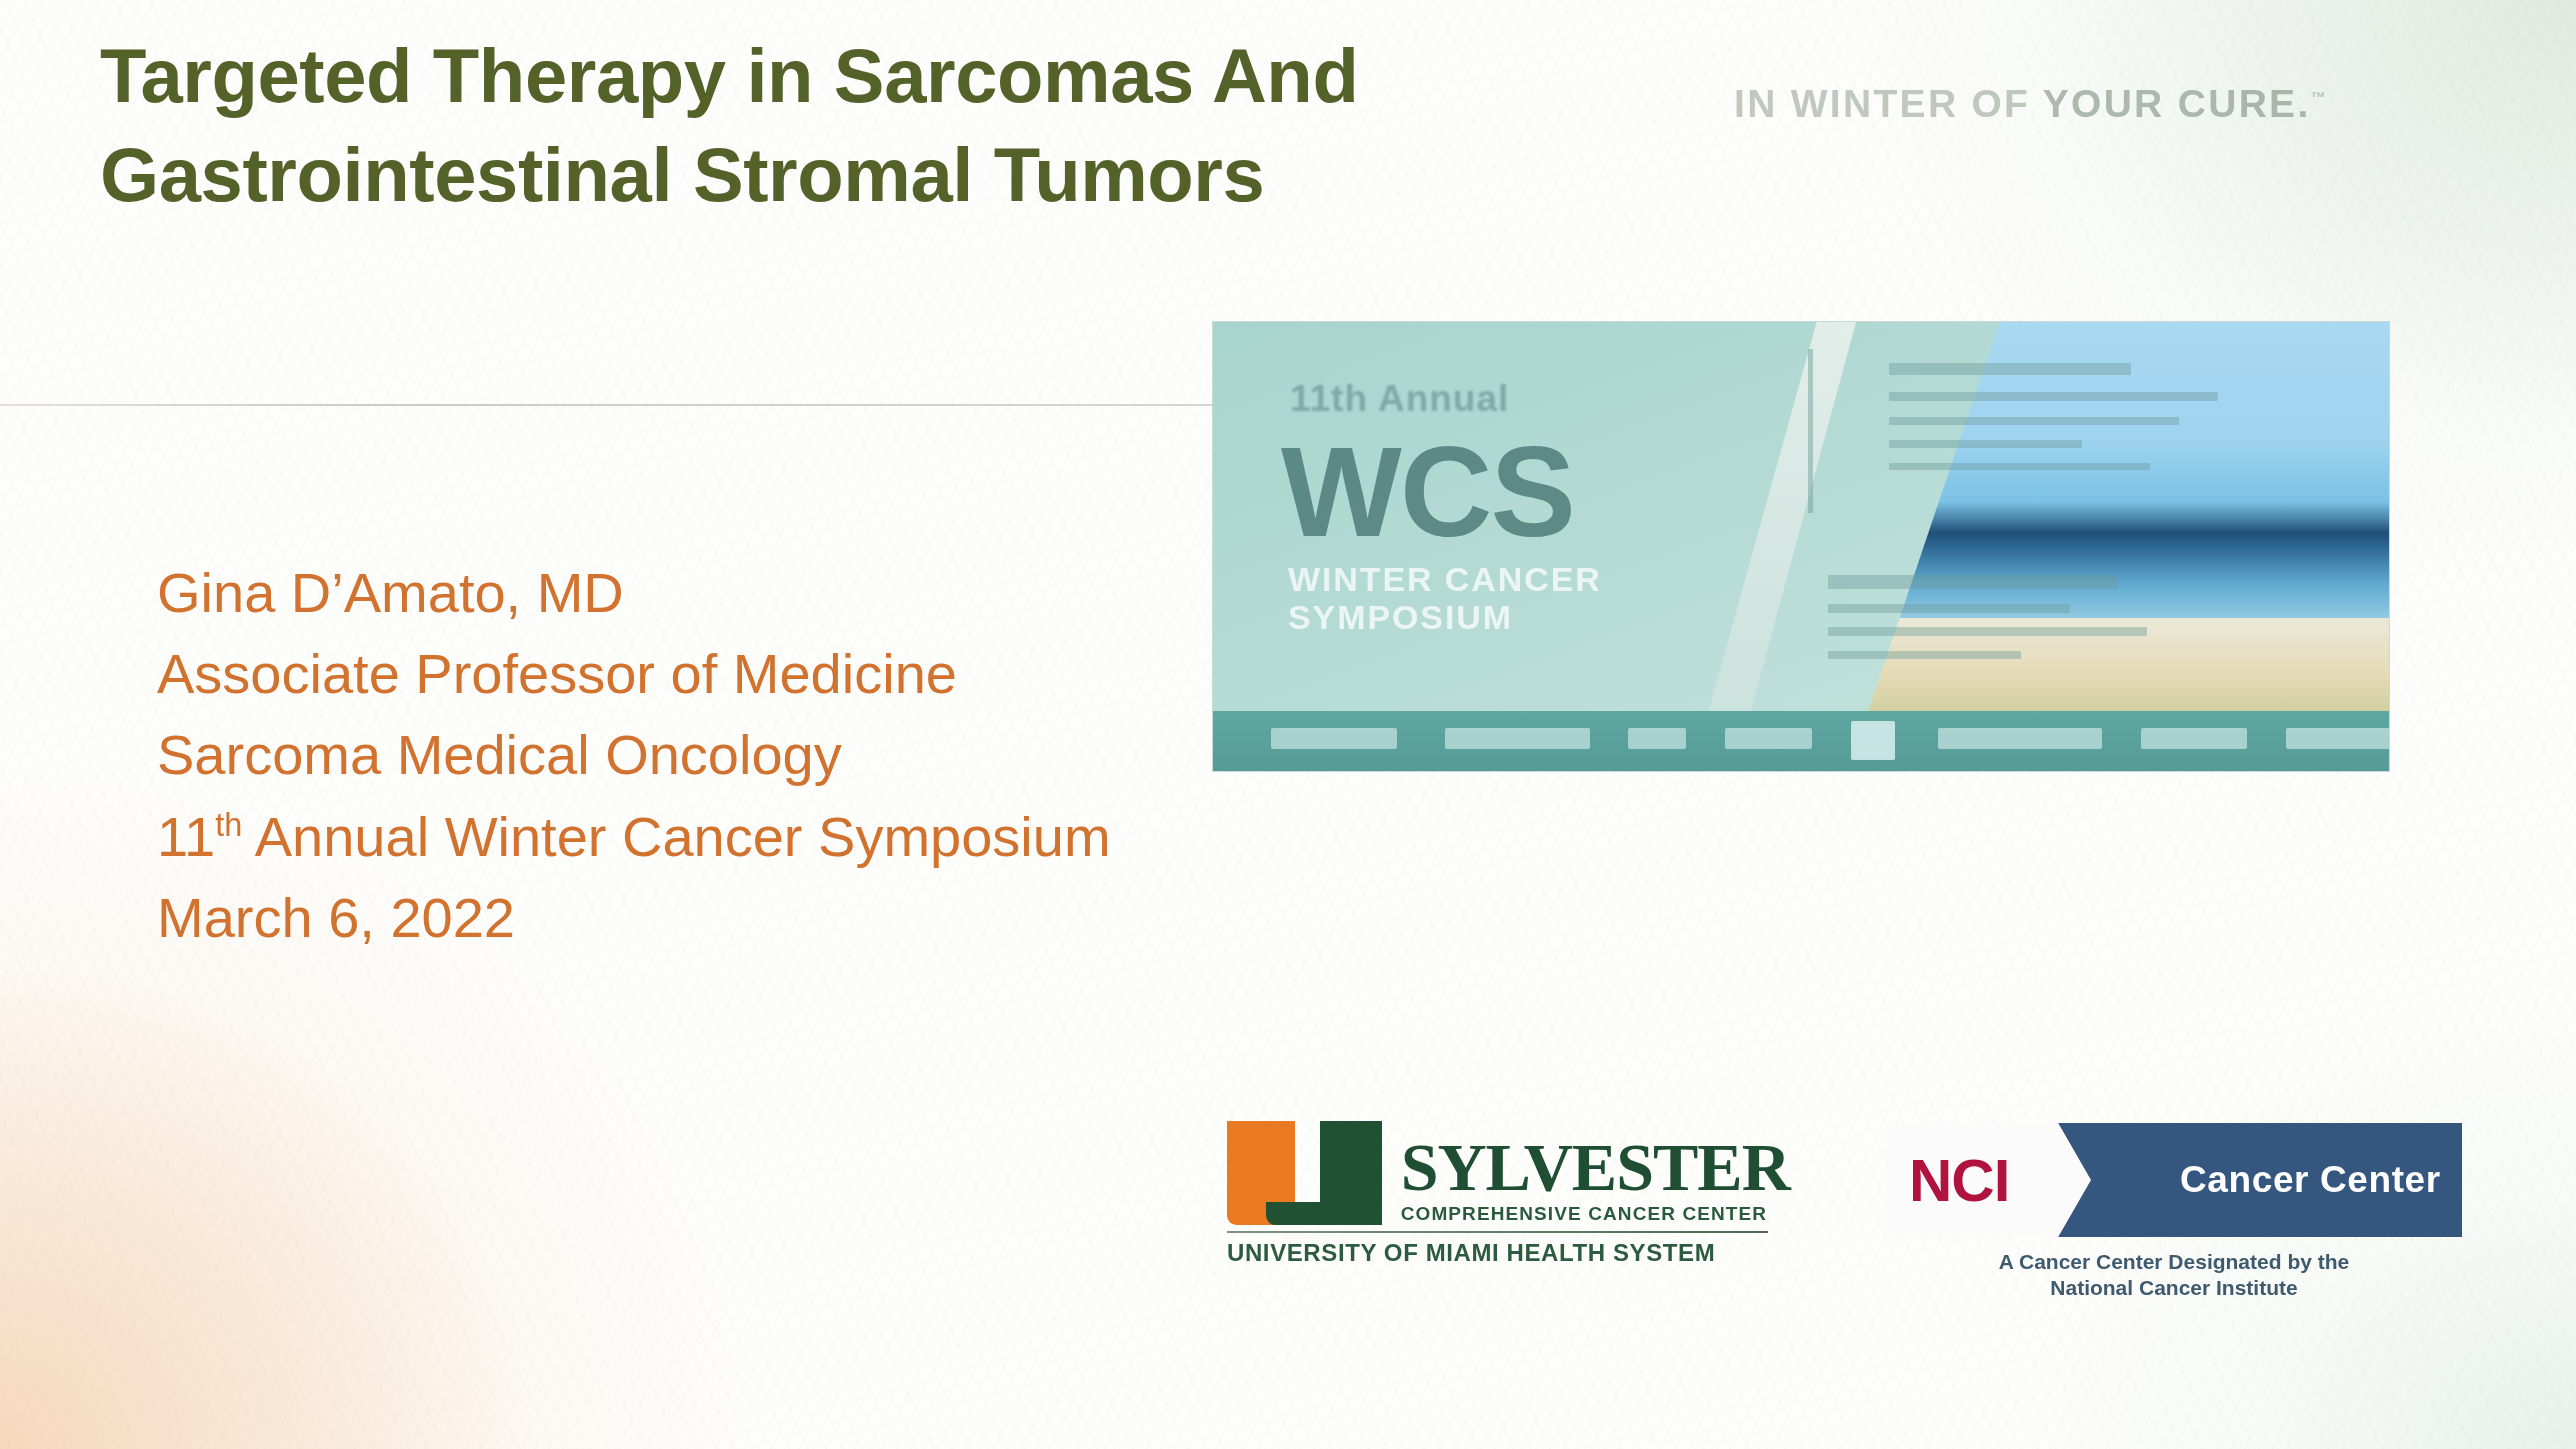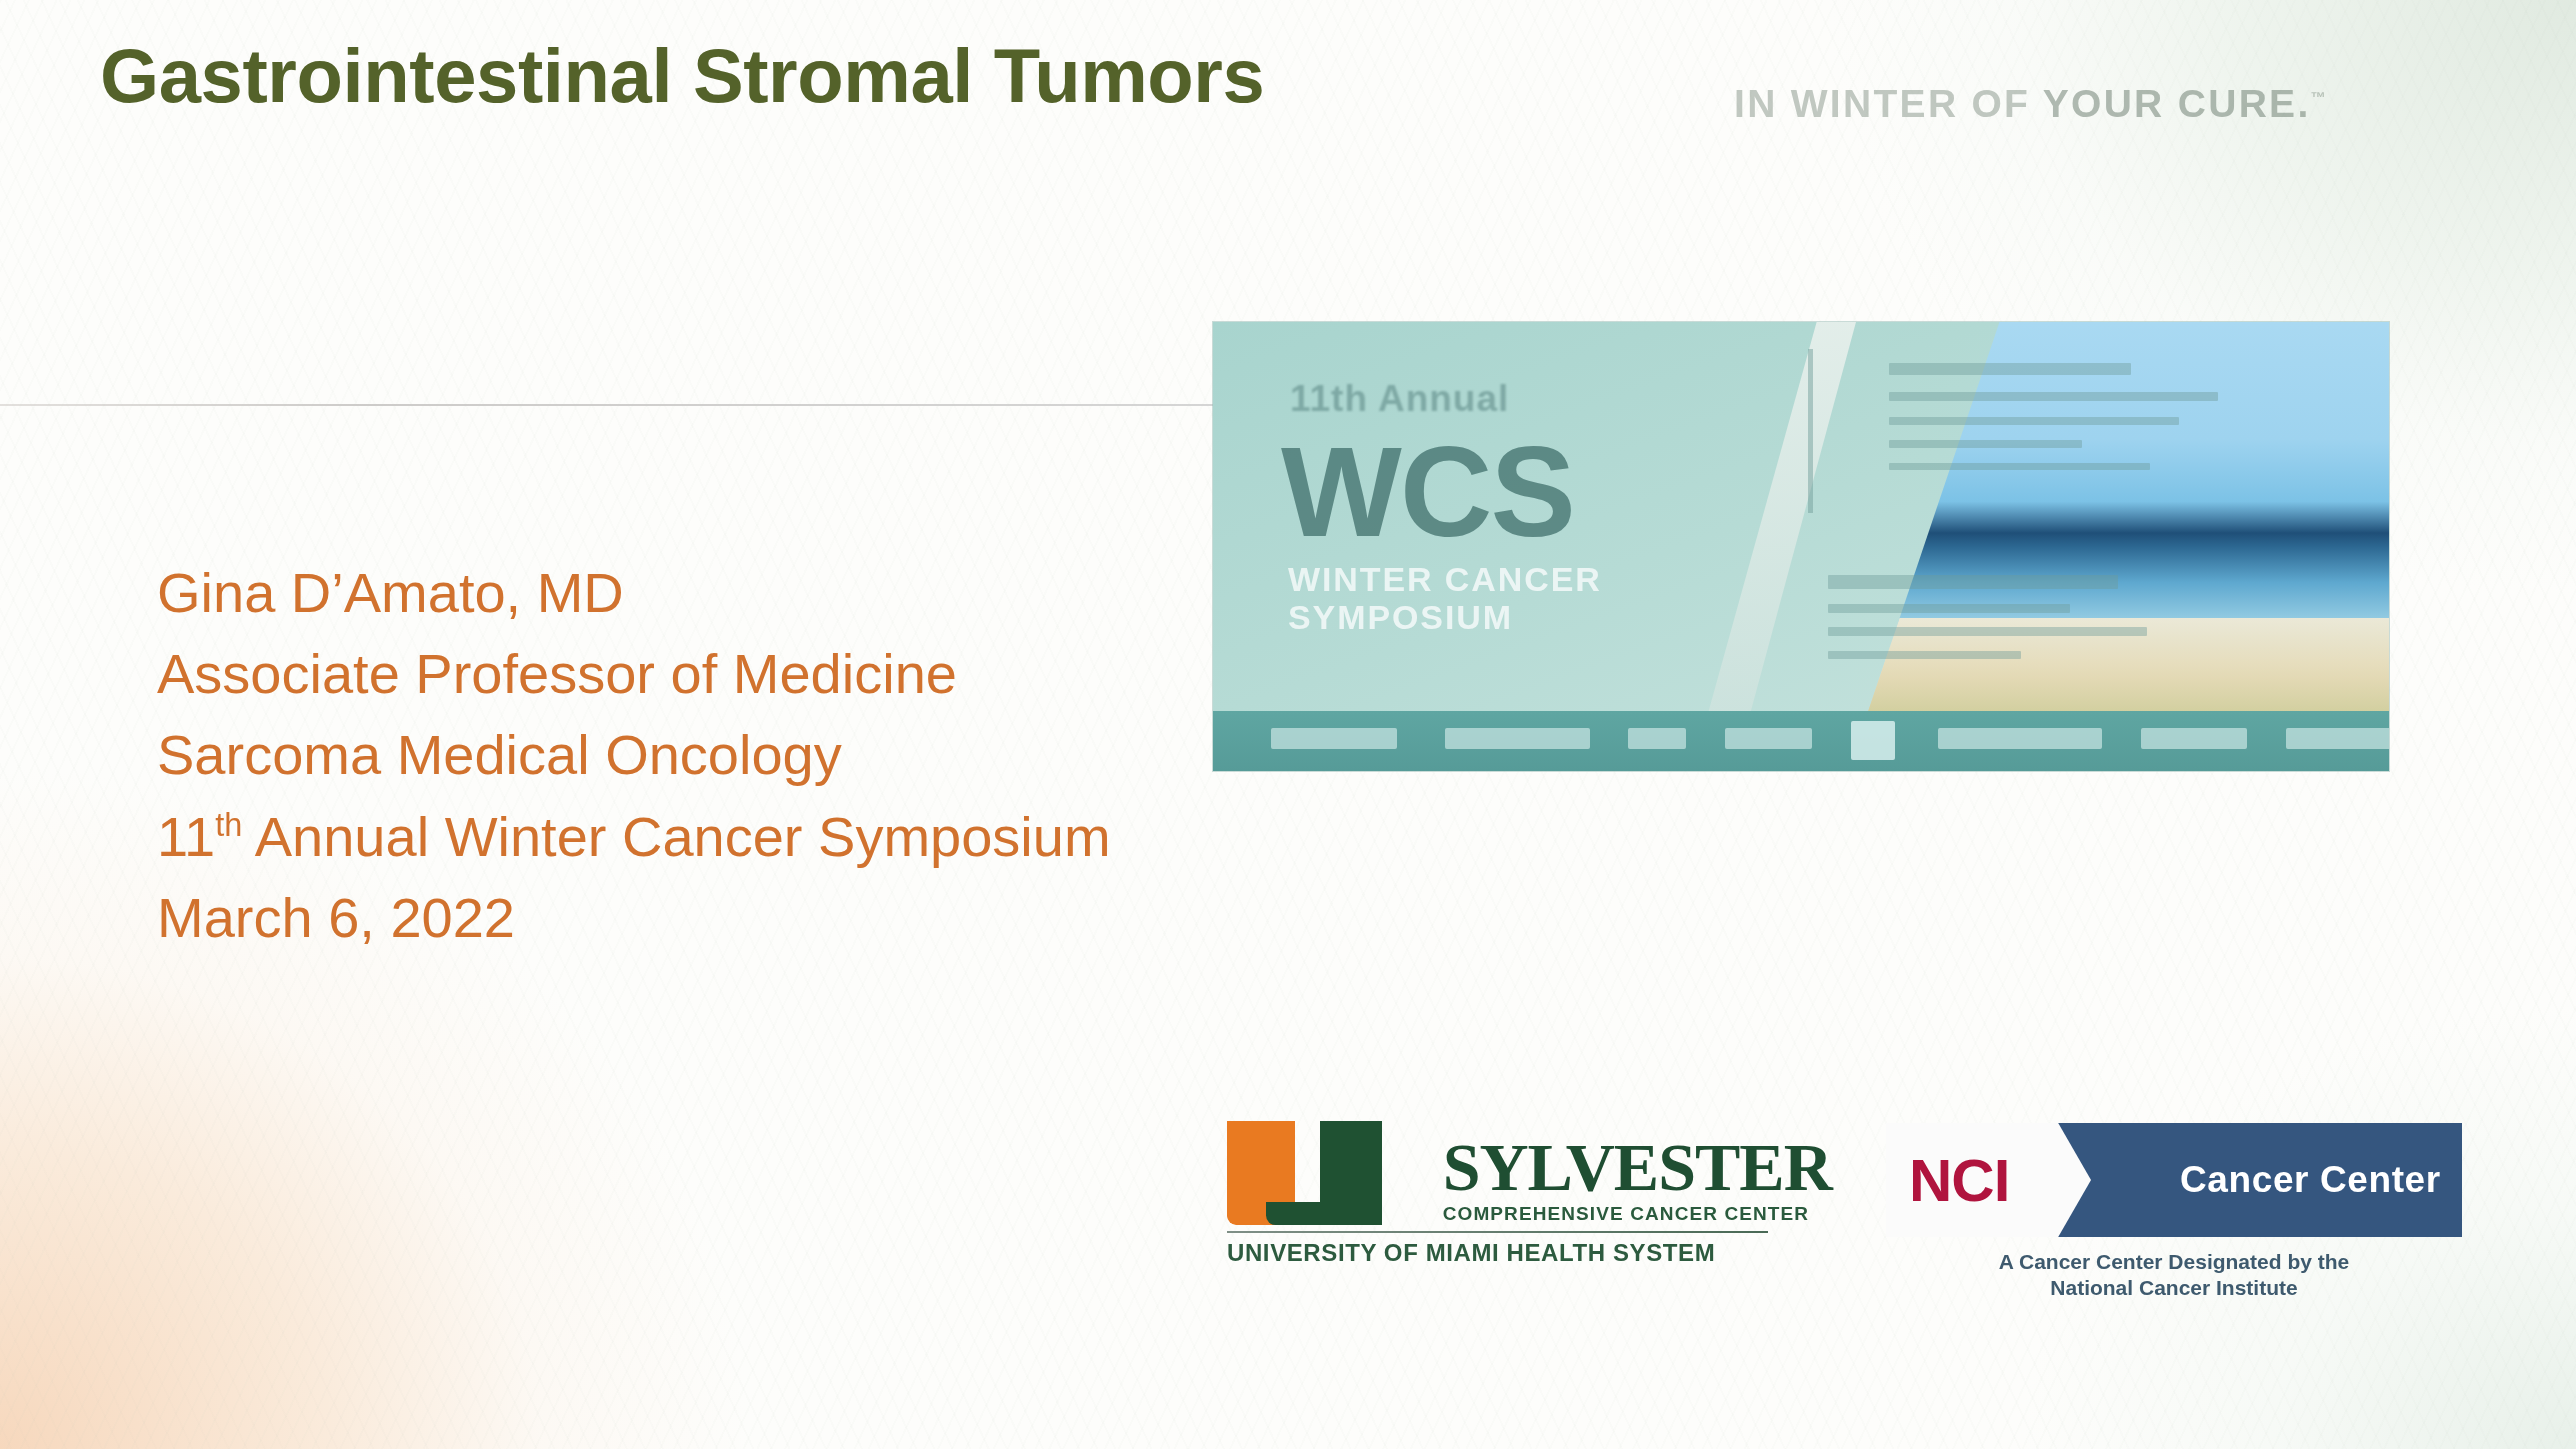--- a/index.html
+++ b/index.html
@@ -262,21 +262,20 @@
   
   .sylvester {
     position: absolute;
     left: 1227px;
     top: 1121px;
     width: 541px;
   }
   .syl-row {
     display: flex;
     align-items: flex-end;
-    gap: 42px;
   }
   .syl-u {
     position: relative;
     width: 166px;
     height: 104px;
     flex: 0 0 auto;
   }
   .syl-u-orange {
     position: absolute;
     left: 0; top: 0;
@@ -390,20 +389,21 @@
 
 <div id="slide">
 
   <div class="bg-base"></div>
   <div class="bg-peach"></div>
   <div class="bg-green-tr"></div>
   <div class="bg-green-br"></div>
   <div class="bg-texture"></div>
 
   <div class="title">
+    <div>Targeted Therapy in Sarcomas And</div>
     <div>Gastrointestinal Stromal Tumors</div>
   </div>
 
   <div class="tagline"><span>IN WINTER OF</span> <span class="cure">YOUR CURE.</span><span class="tm">™</span></div>
 
   <div class="divider"></div>
 
   <div class="speaker">
     <span class="line">Gina D’Amato, MD</span>
     <span class="line">Associate Professor of Medicine</span>

